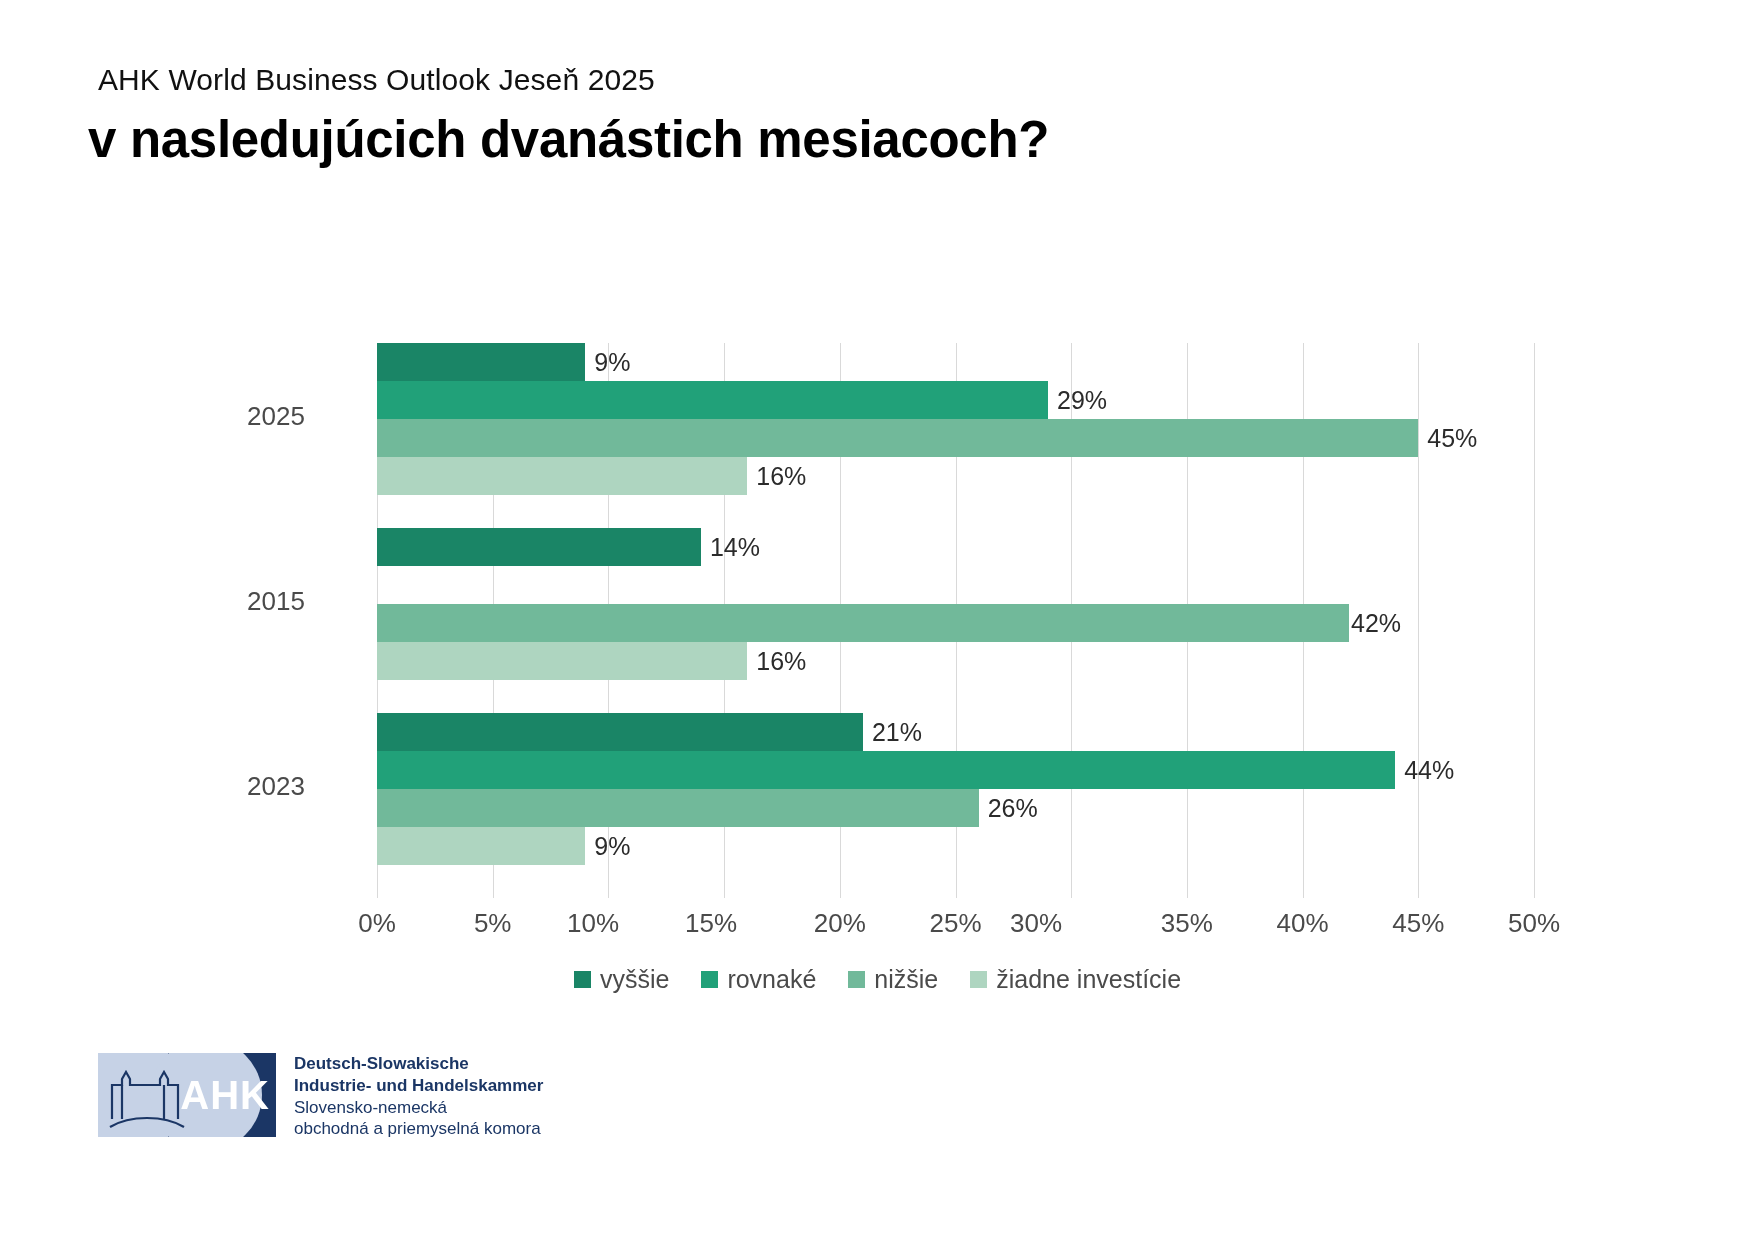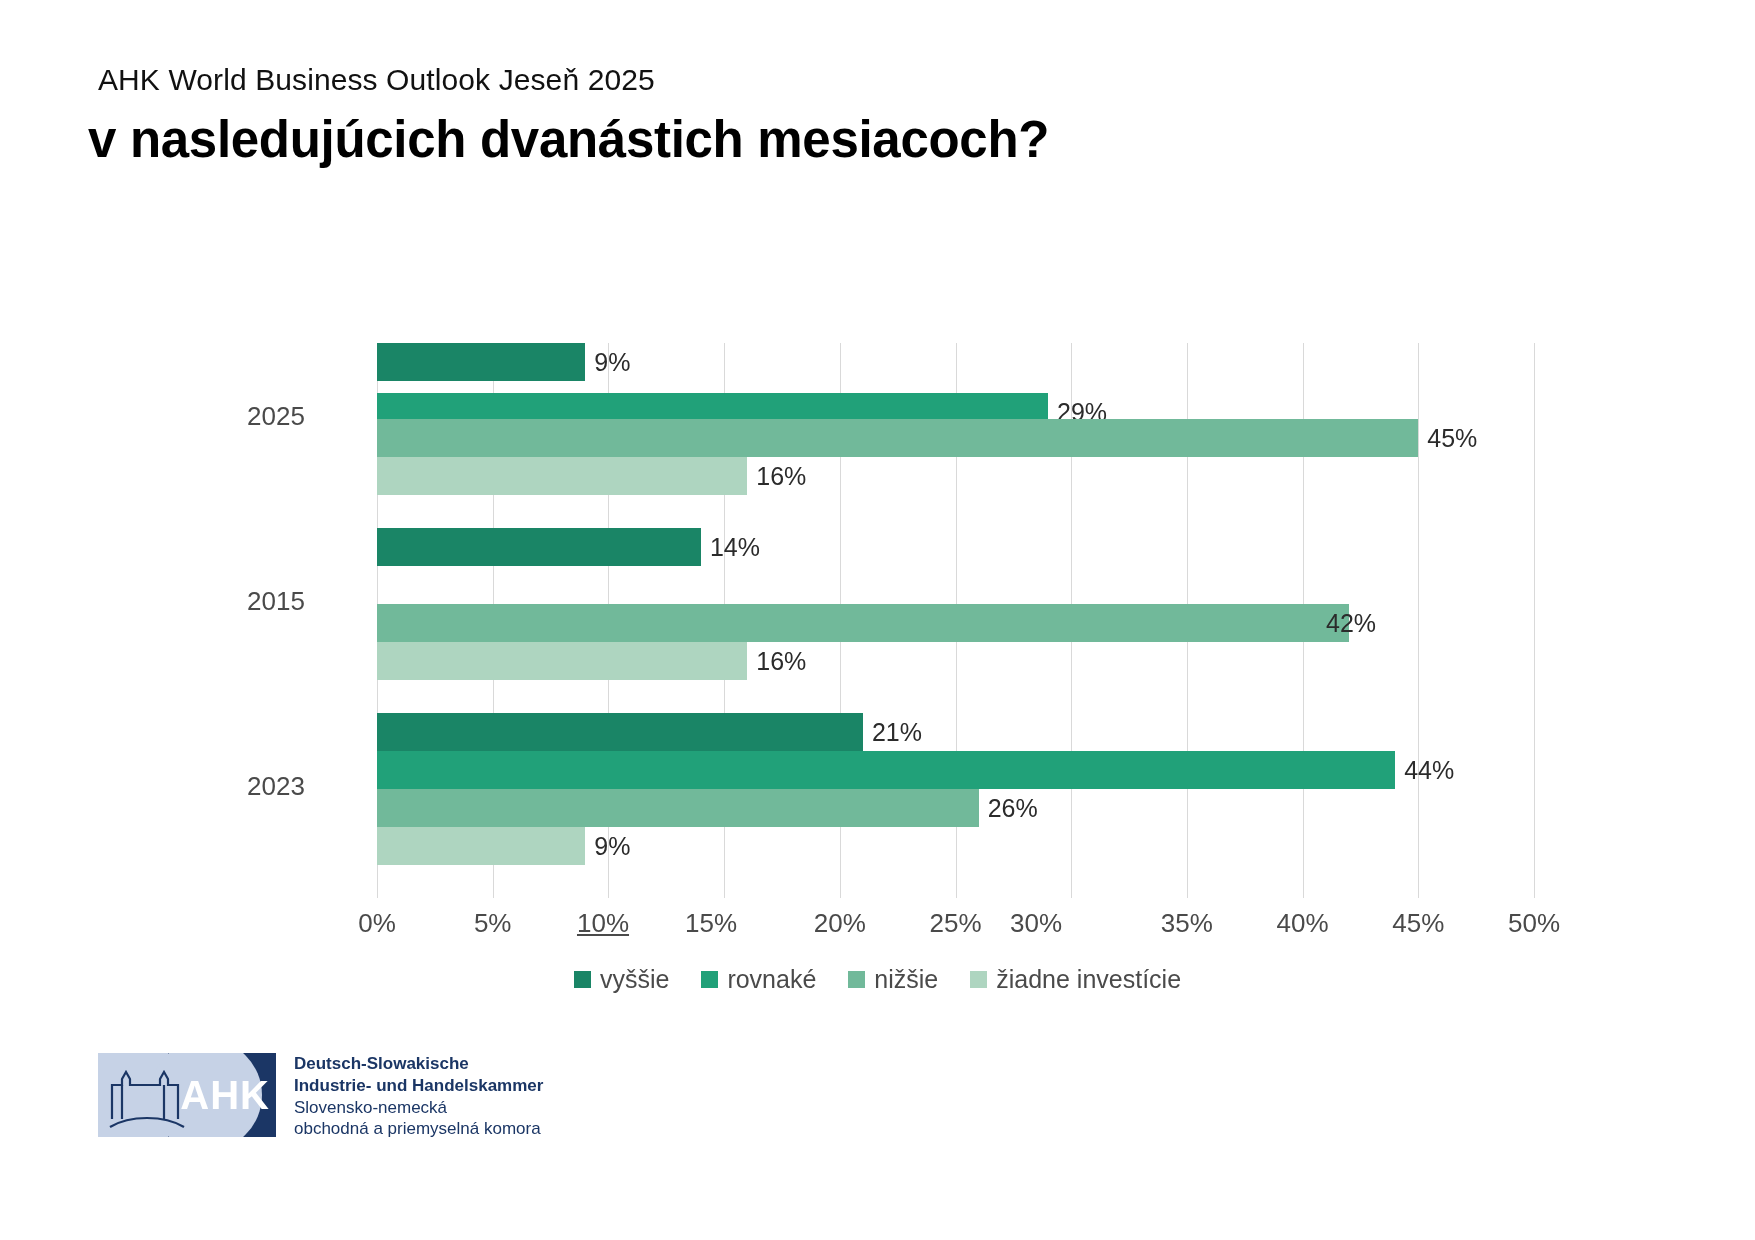--- a/index.html
+++ b/index.html
@@ -116,42 +116,42 @@
       <div class="gridline" style="left: 925.6px;"></div>
       <div class="gridline" style="left: 1041.3px;"></div>
       <div class="gridline" style="left: 1157px;"></div>
     </div>
   <div class="groups" id="groups">
       <div class="group" style="top: 0px; height: 152px;">
         <div class="bar-row" style="top: 0px; width: 1157px;">
           <div class="bar" title="vyššie 2025: 9%" style="width: 208.26px; background: rgb(26, 133, 102);"></div>
           <div class="bar-label" style="left: 208.26px;">9%</div>
         </div>
-        <div class="bar-row" style="top: 50px; width: 1157px;">
+        <div class="bar-row" style="top: 38px; width: 1157px;">
           <div class="bar" title="rovnaké 2025: 29%" style="width: 671.06px; background: rgb(33, 161, 121);"></div>
           <div class="bar-label" style="left: 671.06px;">29%</div>
         </div>
         <div class="bar-row" style="top: 76px; width: 1157px;">
           <div class="bar" title="nižšie 2025: 45%" style="width: 1041.3px; background: rgb(113, 185, 154);"></div>
           <div class="bar-label" style="left: 1041.3px;">45%</div>
         </div>
         <div class="bar-row" style="top: 114px; width: 1157px;">
           <div class="bar" title="žiadne investície 2025: 16%" style="width: 370.24px; background: rgb(174, 213, 192);"></div>
           <div class="bar-label" style="left: 370.24px;">16%</div>
         </div>
         <div class="ylabel" style="top: 58px;">2025</div>
       </div>
       <div class="group" style="top: 185px; height: 152px;">
         <div class="bar-row" style="top: 0px; width: 1157px;">
           <div class="bar" title="vyššie 2024: 14%" style="width: 323.96px; background: rgb(26, 133, 102);"></div>
           <div class="bar-label" style="left: 323.96px;">14%</div>
         </div>
         <div class="bar-row" style="top: 76px; width: 1157px;">
           <div class="bar" title="nižšie 2024: 42%" style="width: 971.88px; background: rgb(113, 185, 154);"></div>
-          <div class="bar-label" style="left: 940px;">42%</div>
+          <div class="bar-label" style="left: 965px;">42%</div>
         </div>
         <div class="bar-row" style="top: 114px; width: 1157px;">
           <div class="bar" title="žiadne investície 2024: 16%" style="width: 370.24px; background: rgb(174, 213, 192);"></div>
           <div class="bar-label" style="left: 370.24px;">16%</div>
         </div>
         <div class="ylabel" style="top: 58px;">2015</div>
       </div>
       <div class="group" style="top: 370px; height: 152px;">
         <div class="bar-row" style="top: 0px; width: 1157px;">
           <div class="bar" title="vyššie 2023: 21%" style="width: 485.94px; background: rgb(26, 133, 102);"></div>
@@ -170,21 +170,21 @@
           <div class="bar-label" style="left: 208.26px;">9%</div>
         </div>
         <div class="ylabel" style="top: 58px;">2023</div>
       </div>
     </div>
 </div>
 
 <div class="xaxis" id="xaxis">
     <div class="xtick" style="left: 0px;">0%</div>
     <div class="xtick" style="left: 115.7px;">5%</div>
-    <div class="xtick" style="left: 226px; text-decoration: underline;">10%</div>
+    <div class="xtick" style="left: 216px;">10%</div>
     <div class="xtick" style="left: 334px;">15%</div>
     <div class="xtick" style="left: 462.8px;">20%</div>
     <div class="xtick" style="left: 578.5px;">25%</div>
     <div class="xtick" style="left: 659px;">30%</div>
     <div class="xtick" style="left: 809.9px;">35%</div>
     <div class="xtick" style="left: 925.6px;">40%</div>
     <div class="xtick" style="left: 1041.3px;">45%</div>
     <div class="xtick" style="left: 1157px;">50%</div>
   </div>
 

